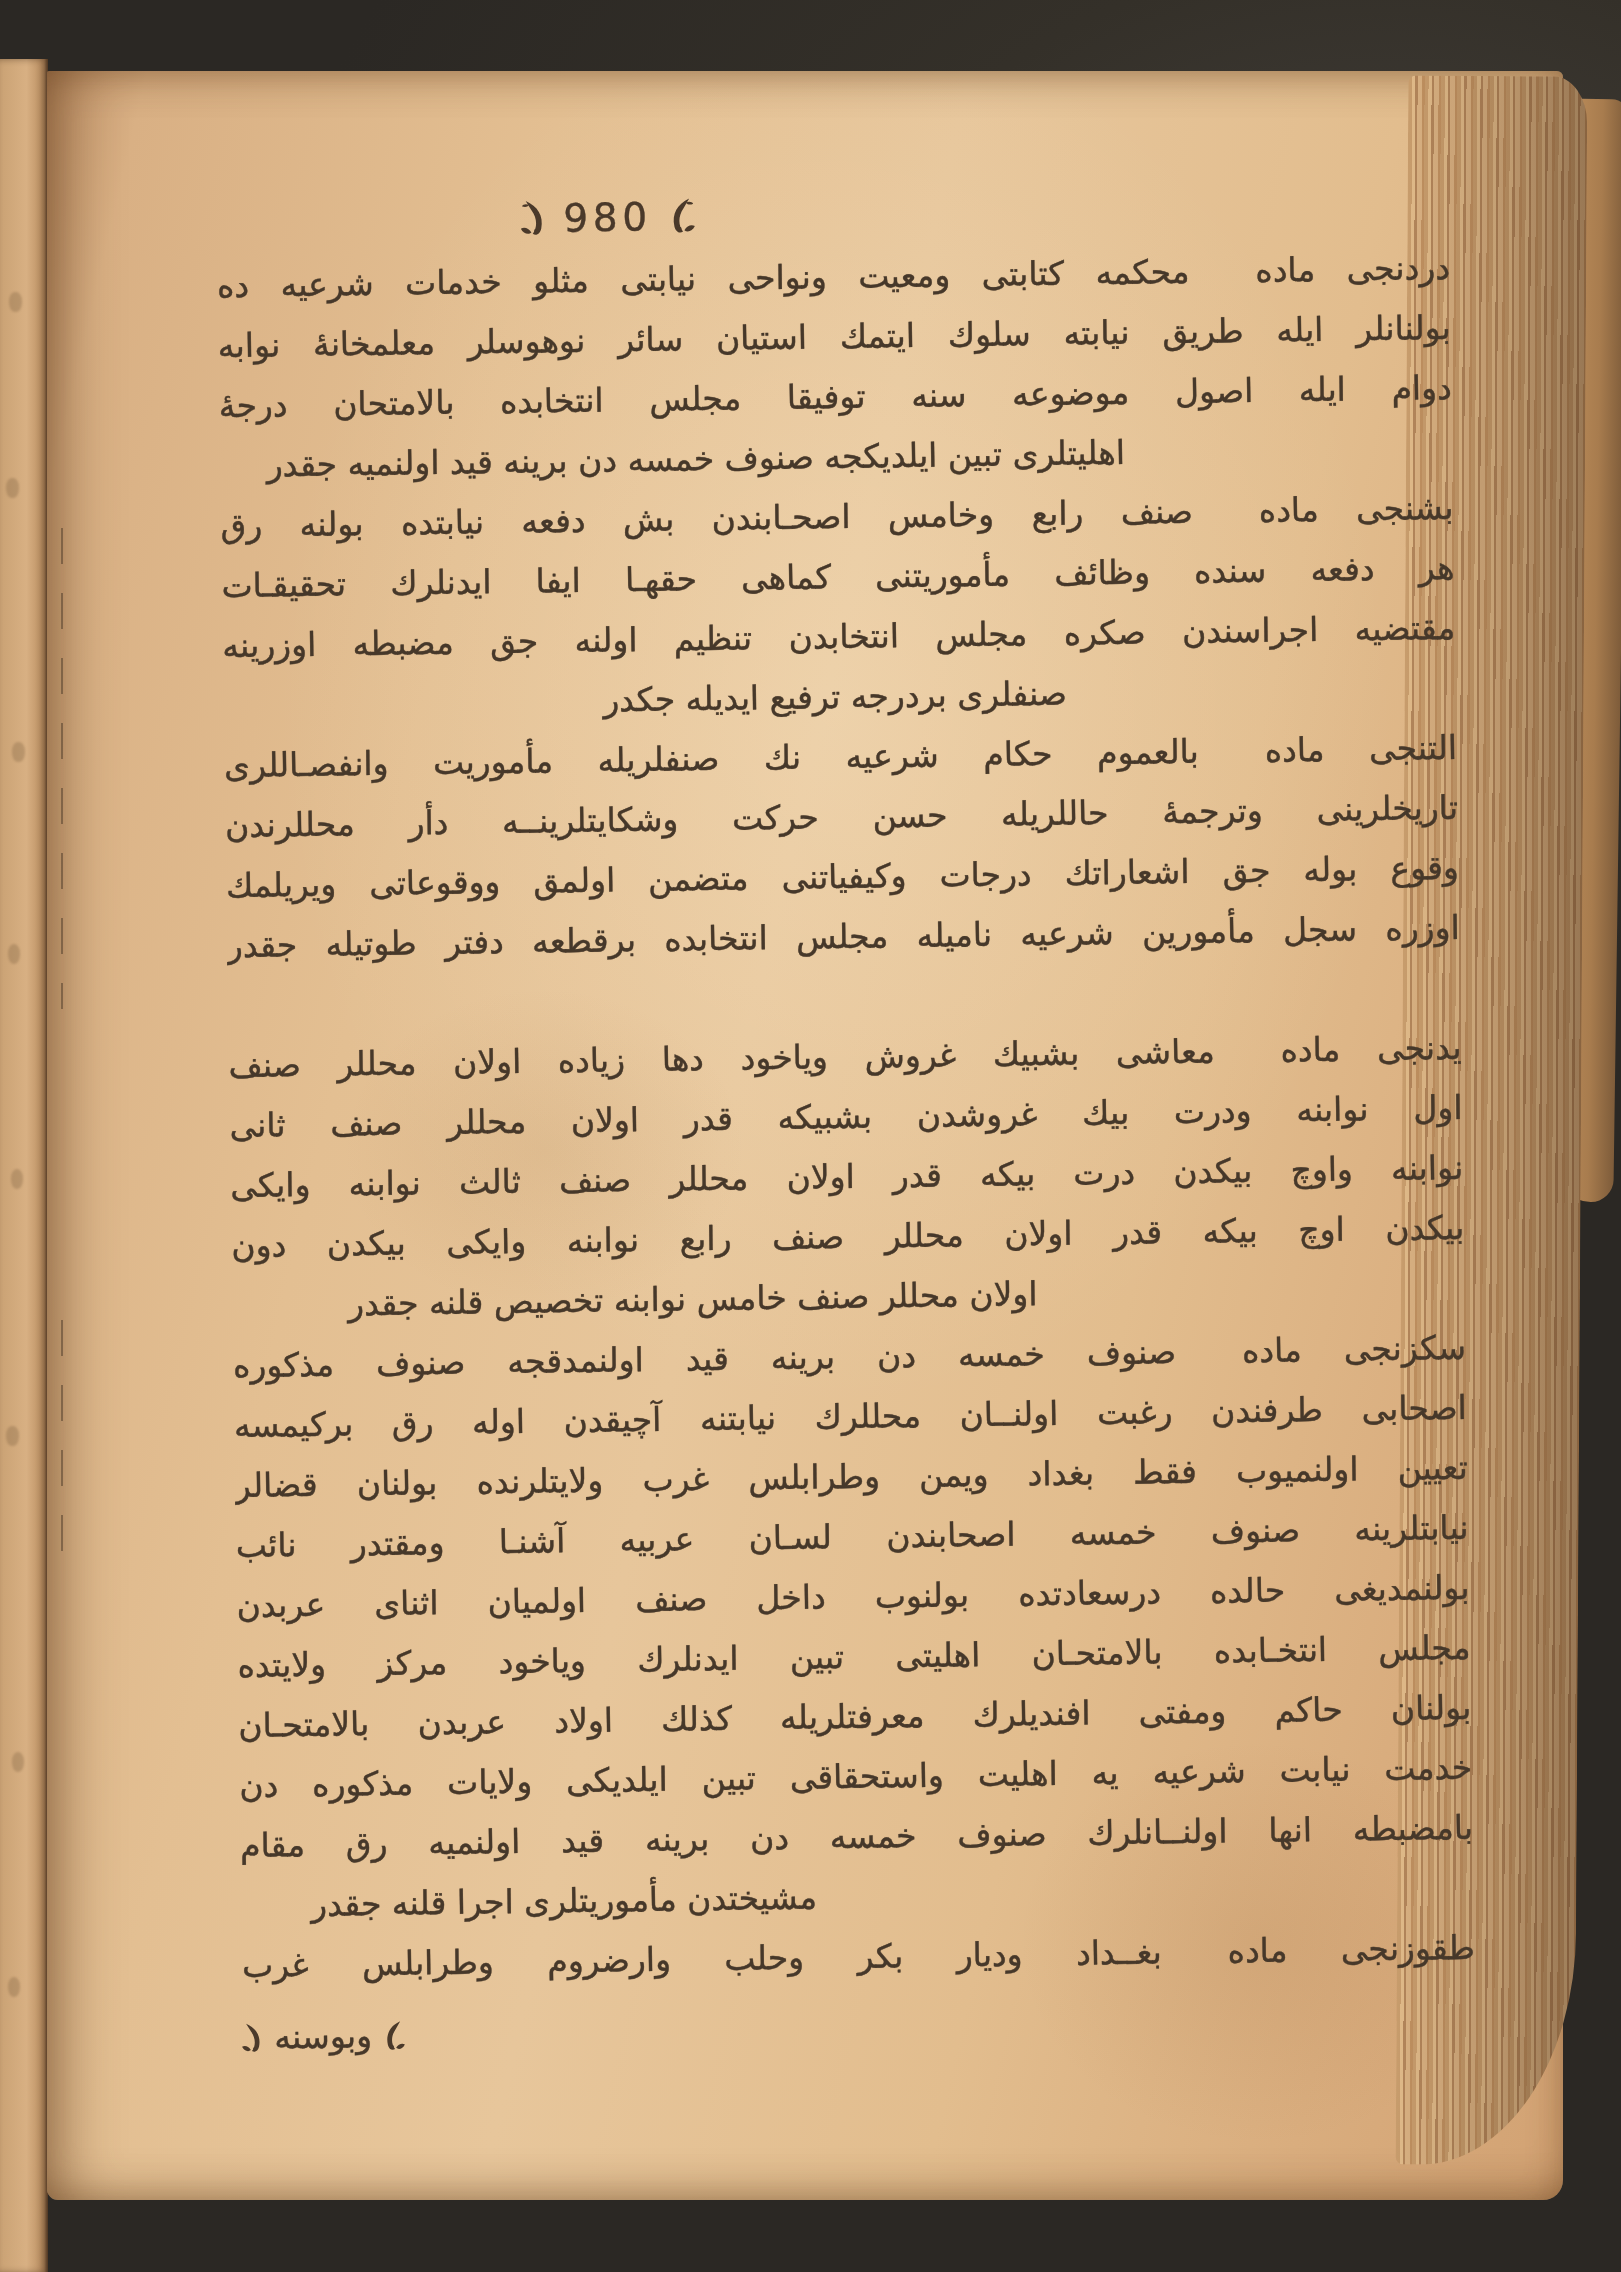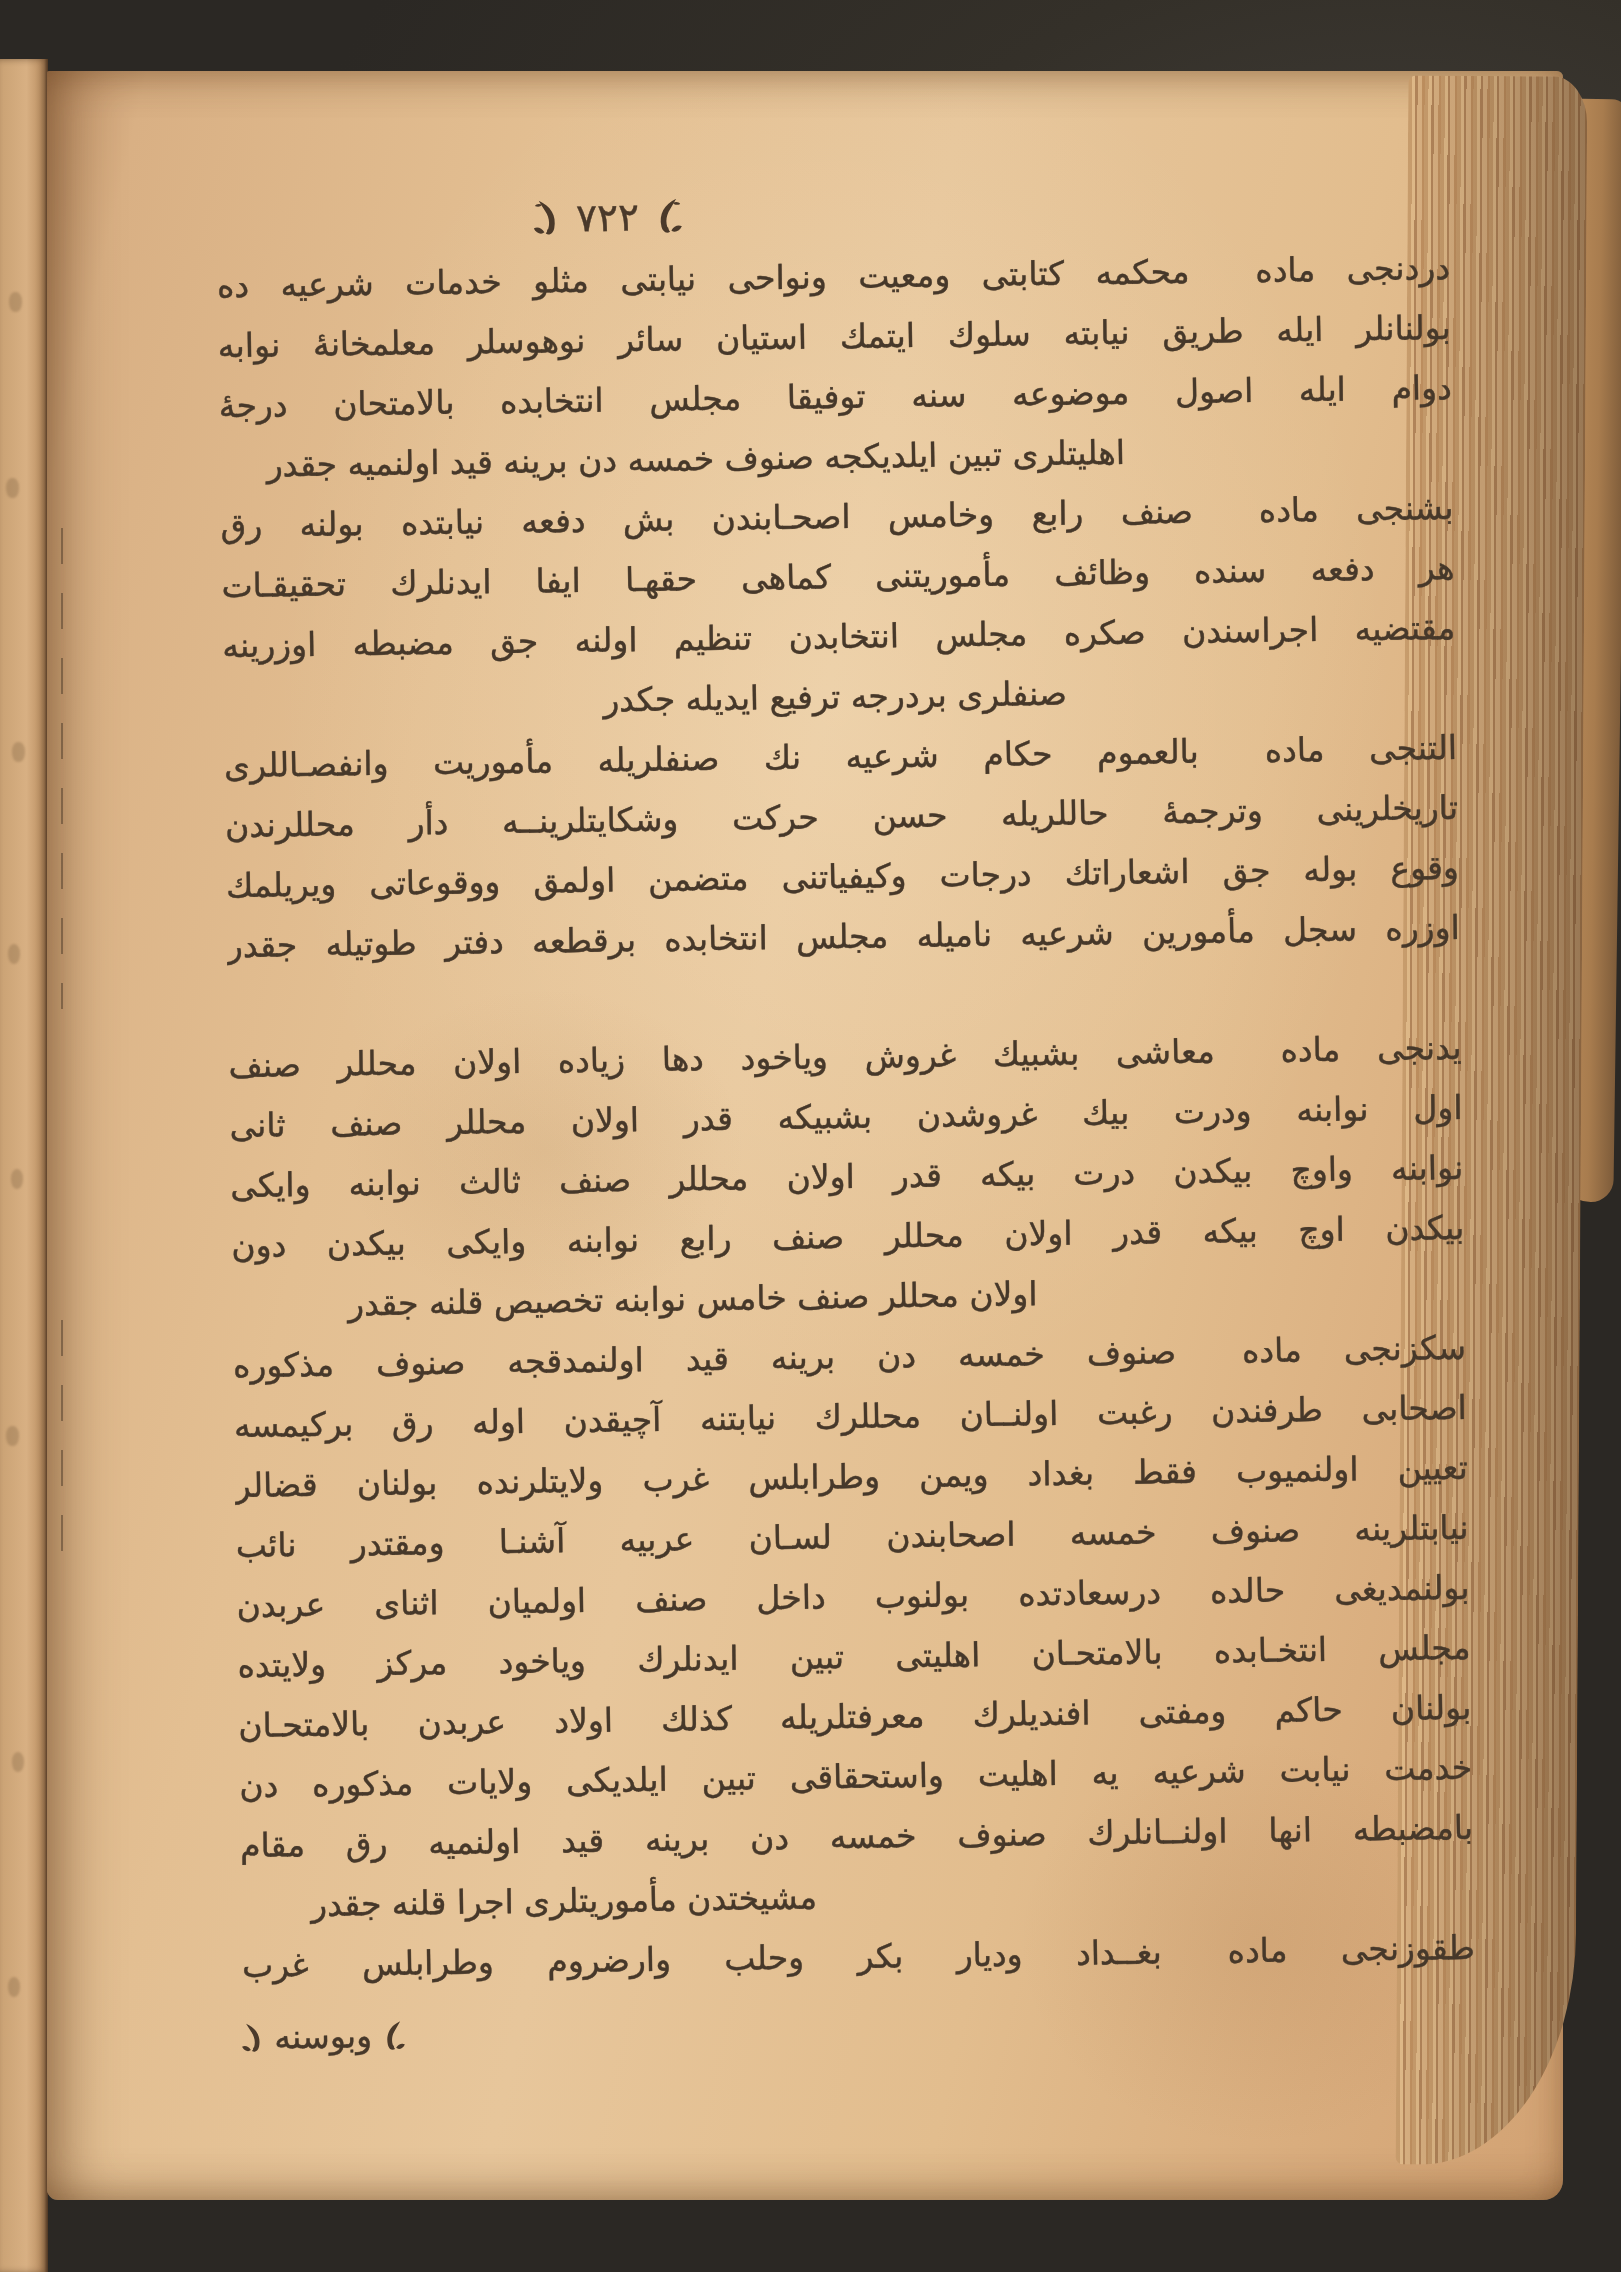--- a/index.html
+++ b/index.html
@@ -119,21 +119,21 @@
 
 <div class="page-header">
   <span class="fleuron">
     <svg viewBox="0 0 40 60" fill="currentColor" aria-hidden="true">
       <path d="M31 3 C13 11 4 26 8 45 C9.5 52 15 57 21 53 C14 44 13.5 30 22 18 C25 13 28 8 31 3 Z"></path>
       <circle cx="15.5" cy="49" r="3.4"></circle>
       <path d="M23 51 C27 44 34 42 39 45 C35.5 52 28 55.5 23 51 Z"></path>
       <path d="M26 9 C31 7 35 8 37 11 C33 13 28.5 13 26 9 Z"></path>
     </svg>
   </span>
-  <span class="page-number">٧٢٢</span>
+  <span class="page-number">980</span>
   <span class="fleuron mirror">
     <svg viewBox="0 0 40 60" fill="currentColor" aria-hidden="true">
       <path d="M31 3 C13 11 4 26 8 45 C9.5 52 15 57 21 53 C14 44 13.5 30 22 18 C25 13 28 8 31 3 Z"></path>
       <circle cx="15.5" cy="49" r="3.4"></circle>
       <path d="M23 51 C27 44 34 42 39 45 C35.5 52 28 55.5 23 51 Z"></path>
       <path d="M26 9 C31 7 35 8 37 11 C33 13 28.5 13 26 9 Z"></path>
     </svg>
   </span>
 </div>
 

